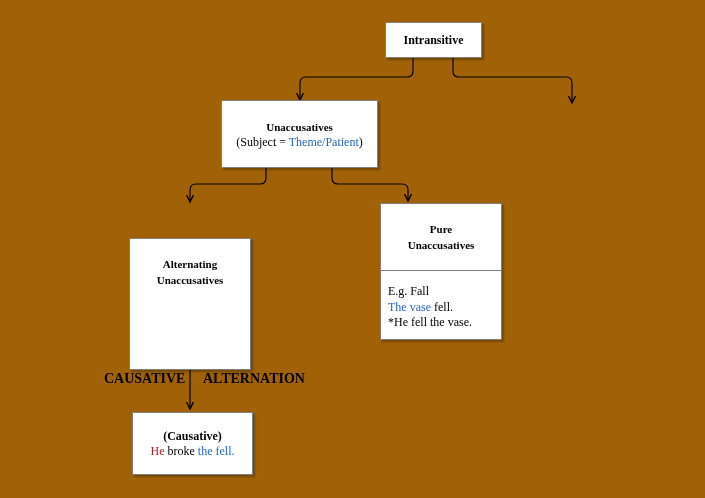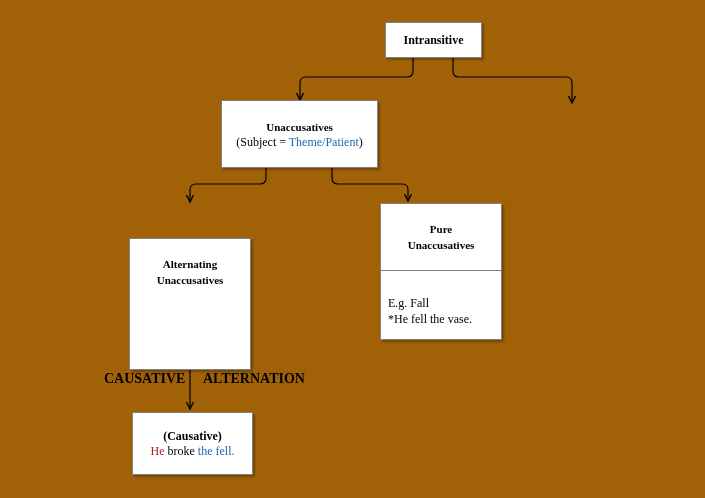--- a/index.html
+++ b/index.html
@@ -92,22 +92,23 @@
       <div class="title">Alternating</div>
       <div class="title">Unaccusatives</div>
     </div>
   </div>
 
   <div class="node" style="left:345px; top:203px; width:122px; height:137px;margin-left:35px;">
     <div class="hdr" style="height:66px;">
       <div class="title">Pure</div>
       <div class="title">Unaccusatives</div>
     </div>
-    <div class="body" style="height:64px; padding-top:25px;">
+    <div class="body" style="height:64px; padding-top:13px;">
       <div>E.g. Fall</div>
+      <div><span class="blue">The vase</span><span> fell.</span></div>
       <div>*He fell the vase.</div>
     </div>
   </div>
 
   <div class="node hdr" style="left:132px; top:412px; width:121px; height:63px;">
     <div class="center-line bold">(Causative)</div>
     <div class="center-line"><span class="red">He</span><span> broke </span><span class="blue">the fell.</span></div>
   </div>
 
   <span class="alt-label" style="left:104px; top:372px; width:80px; text-align:right;">CAUSATIVE</span>

